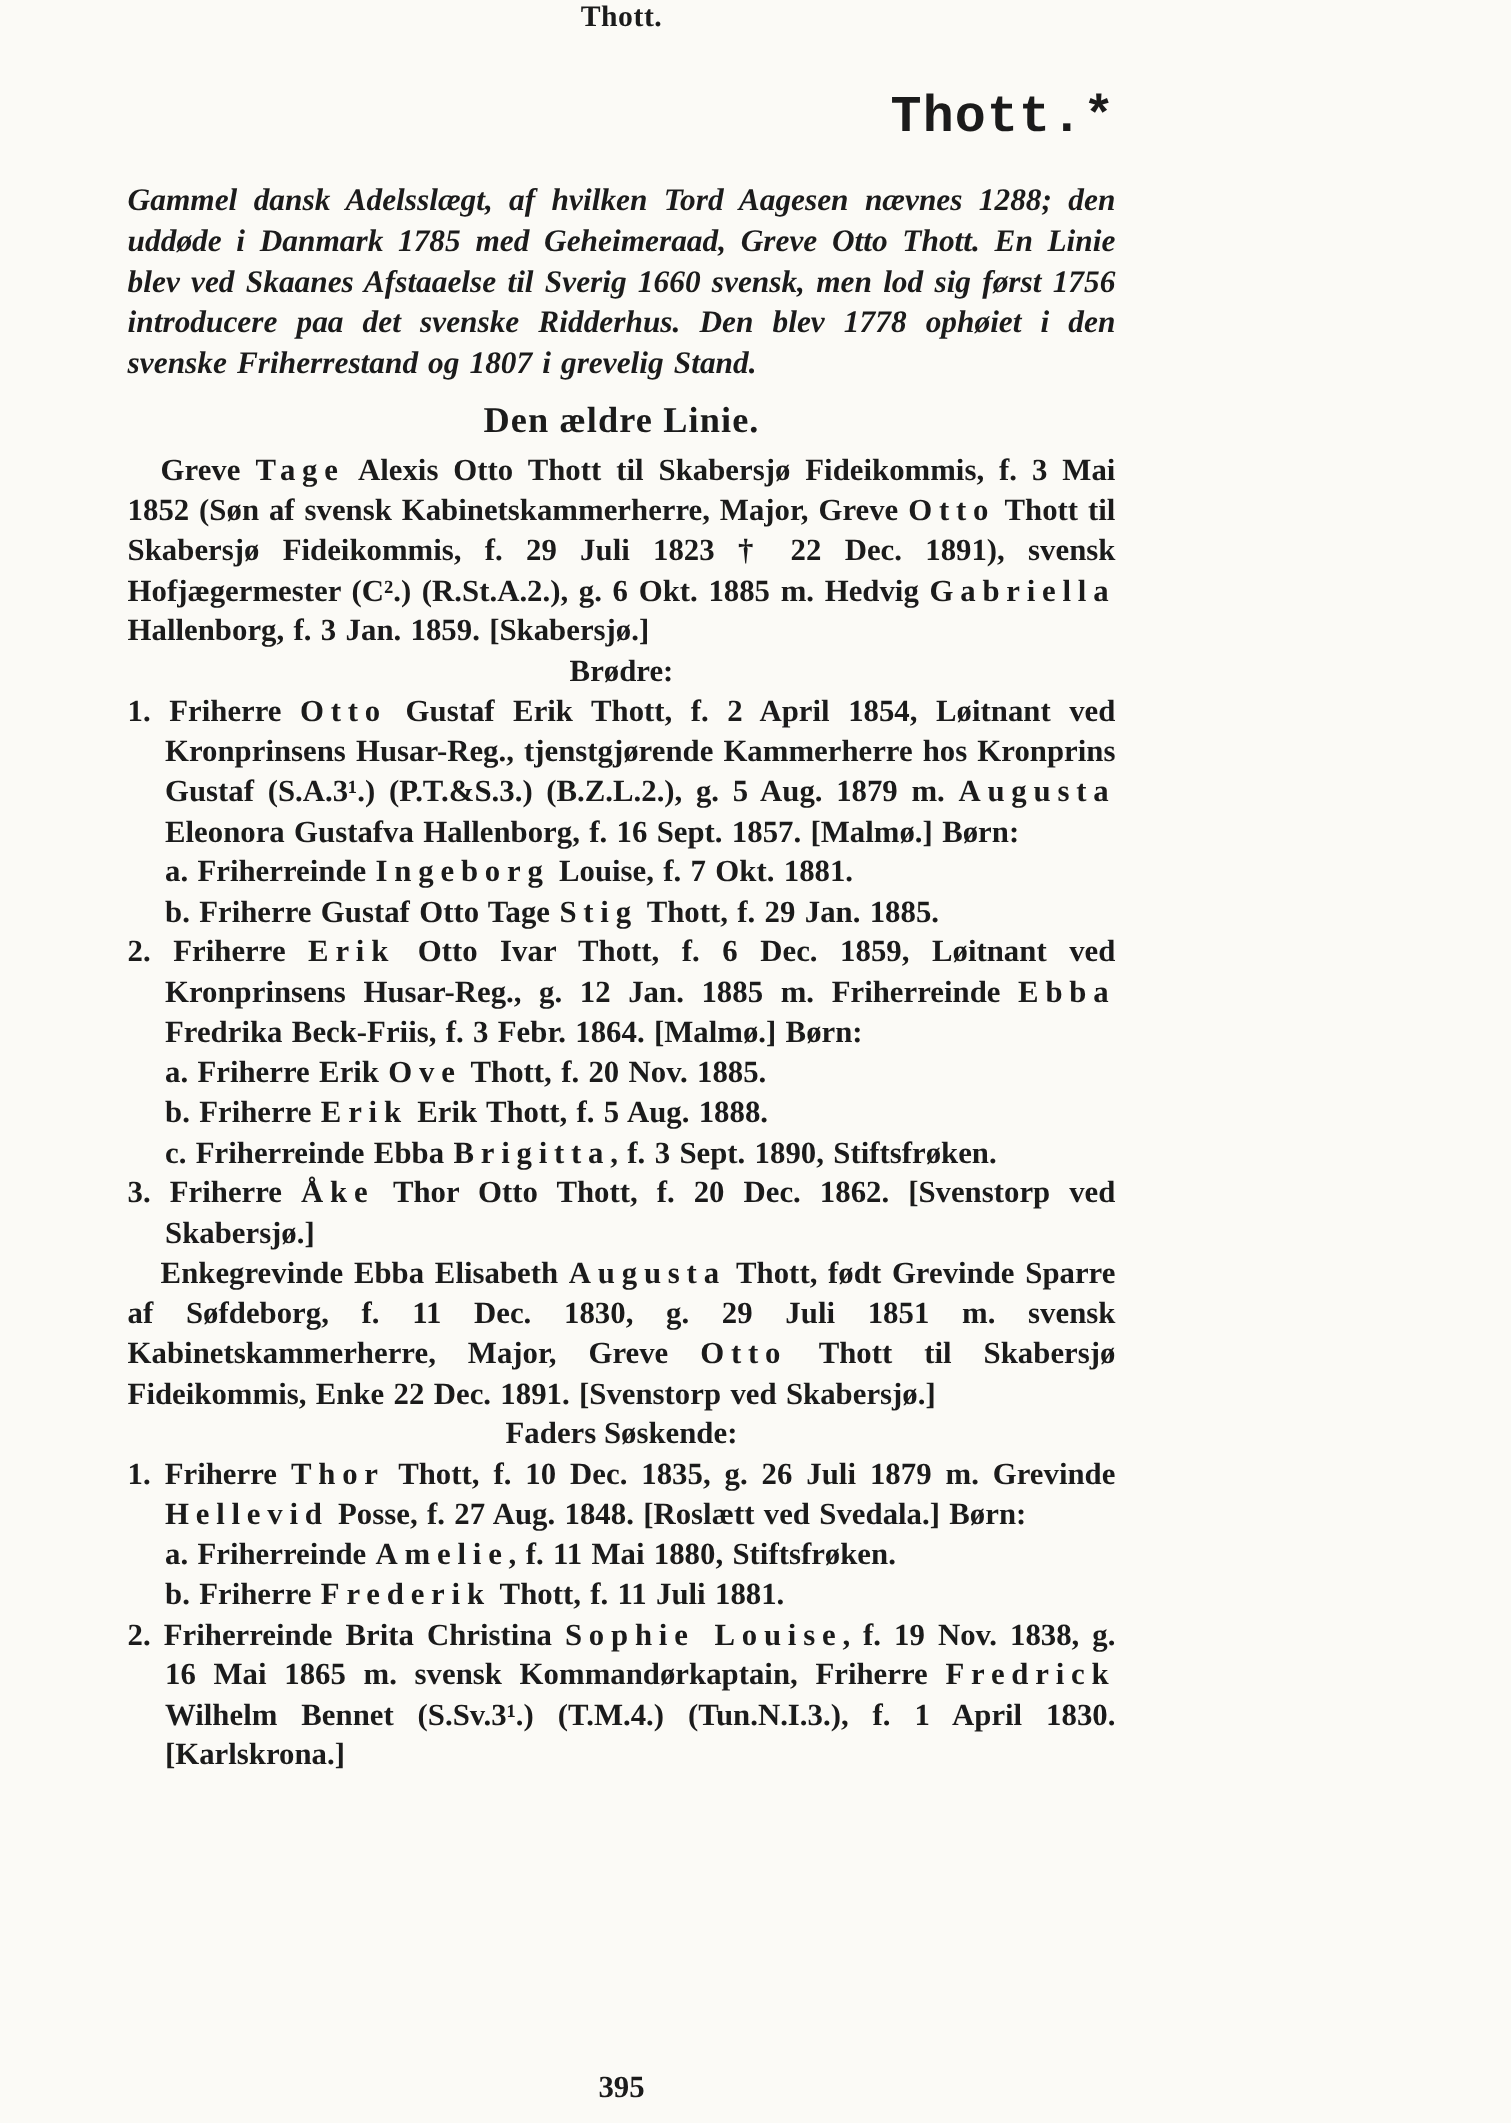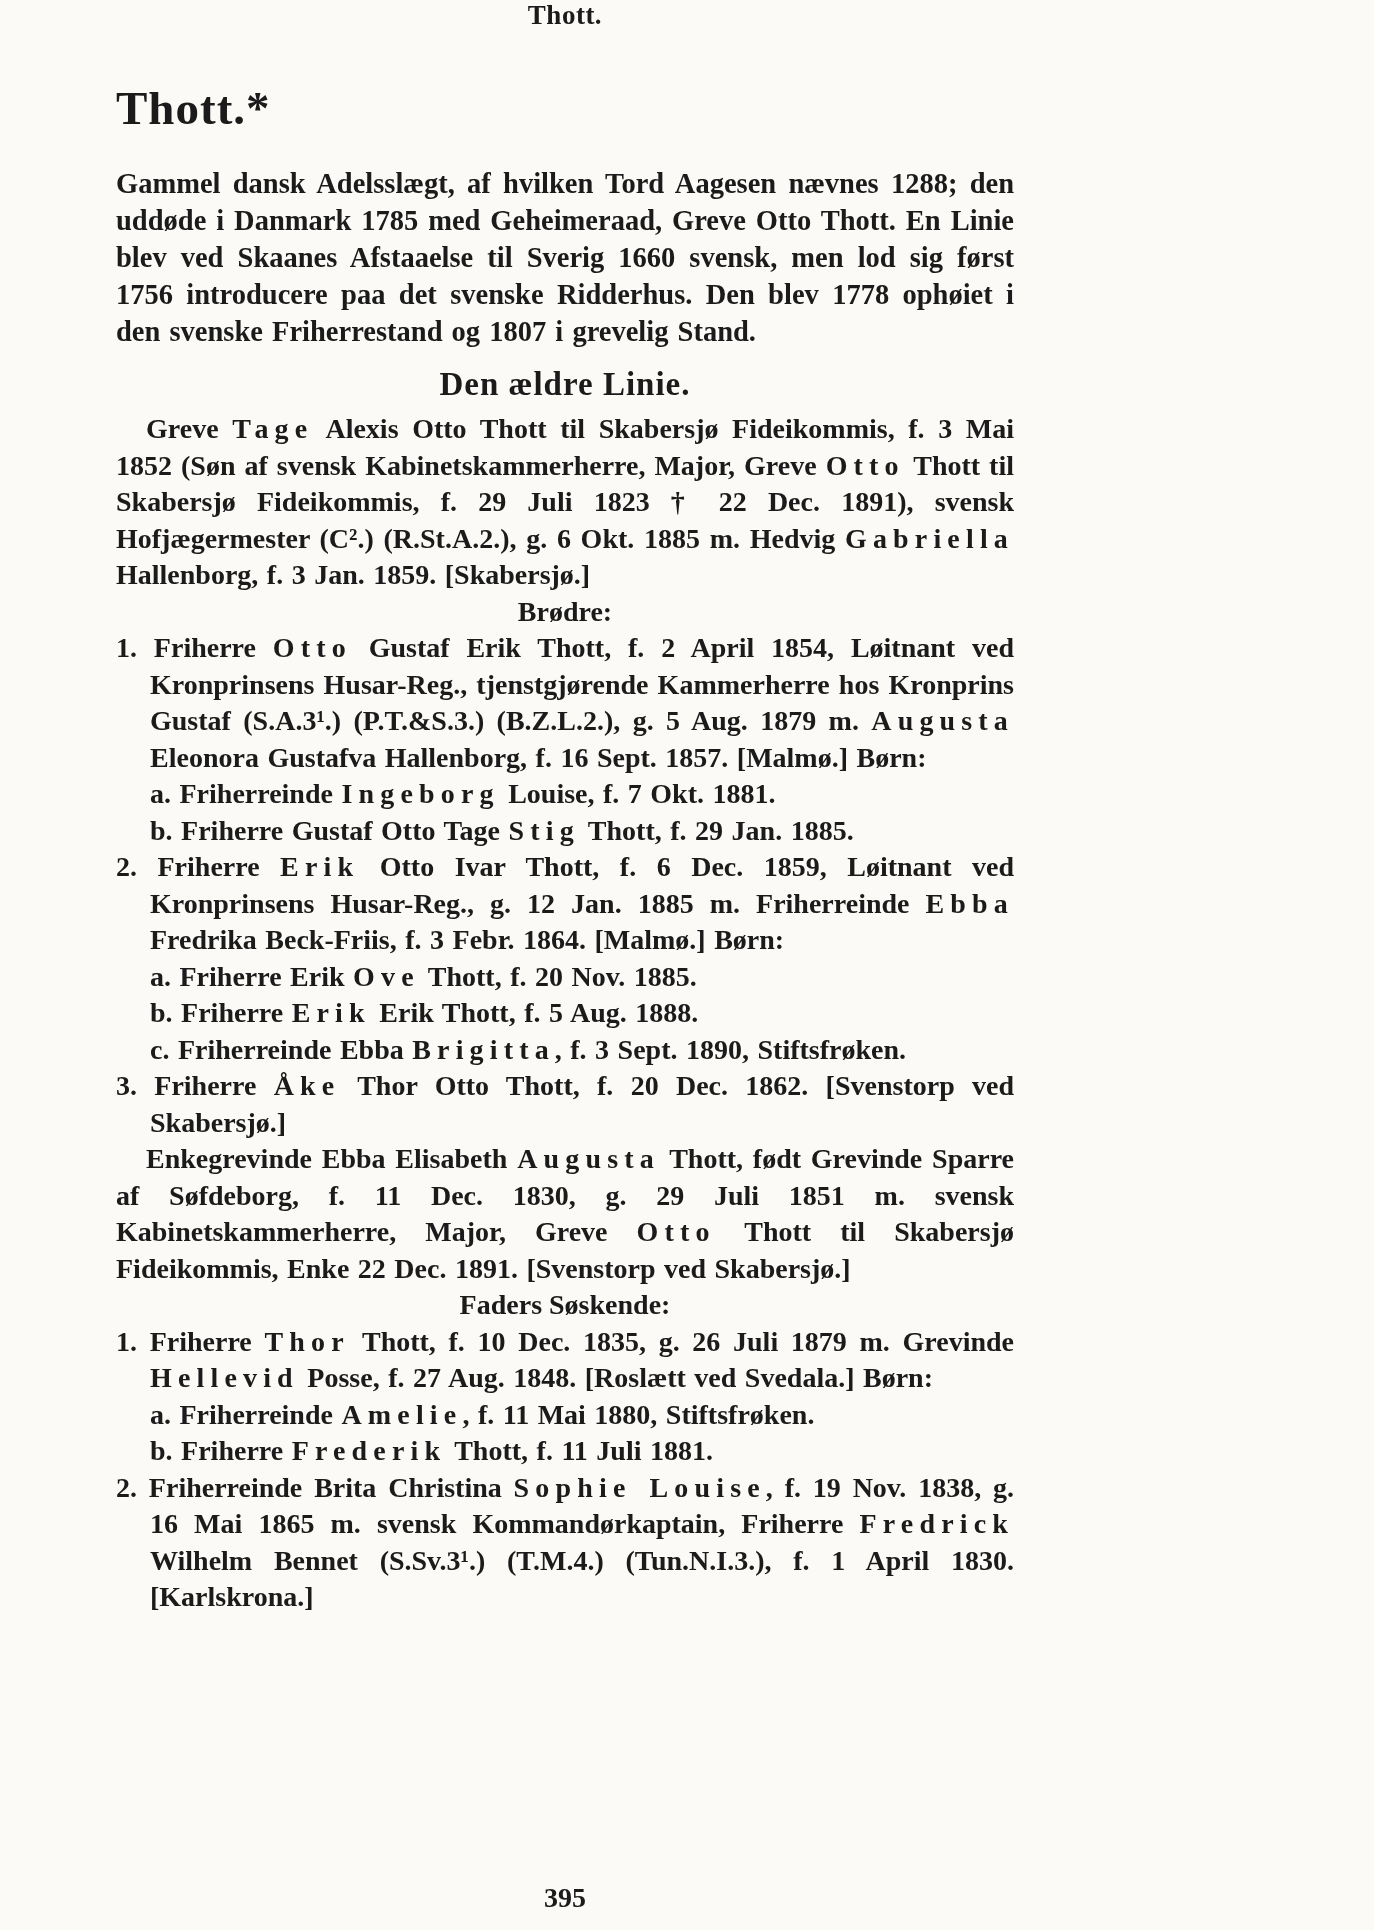--- a/index.html
+++ b/index.html
@@ -20,31 +20,33 @@
     width: 898px;
     margin-left: 116px;
   }
   .running-head {
     text-align: center;
     font-size: 27px;
     font-weight: bold;
     letter-spacing: 0.5px;
   }
   .title {
-    text-align: left;
+    text-align: right;
     font-size: 47px;
     font-weight: bold;
     letter-spacing: 1px;
     margin: 50px 0 0 0;
+    font-family: Liberation Mono, monospace;
   }
   .intro {
     margin: 30px 0 0 0;
     font-size: 28.5px;
     line-height: 37px;
     font-weight: bold;
+    font-style: italic;
     text-align: justify;
     word-spacing: 2px;
   }
   .section-heading {
     text-align: center;
     font-size: 33px;
     font-weight: bold;
     letter-spacing: 1px;
     margin: 16px 0 8px 0;
   }

